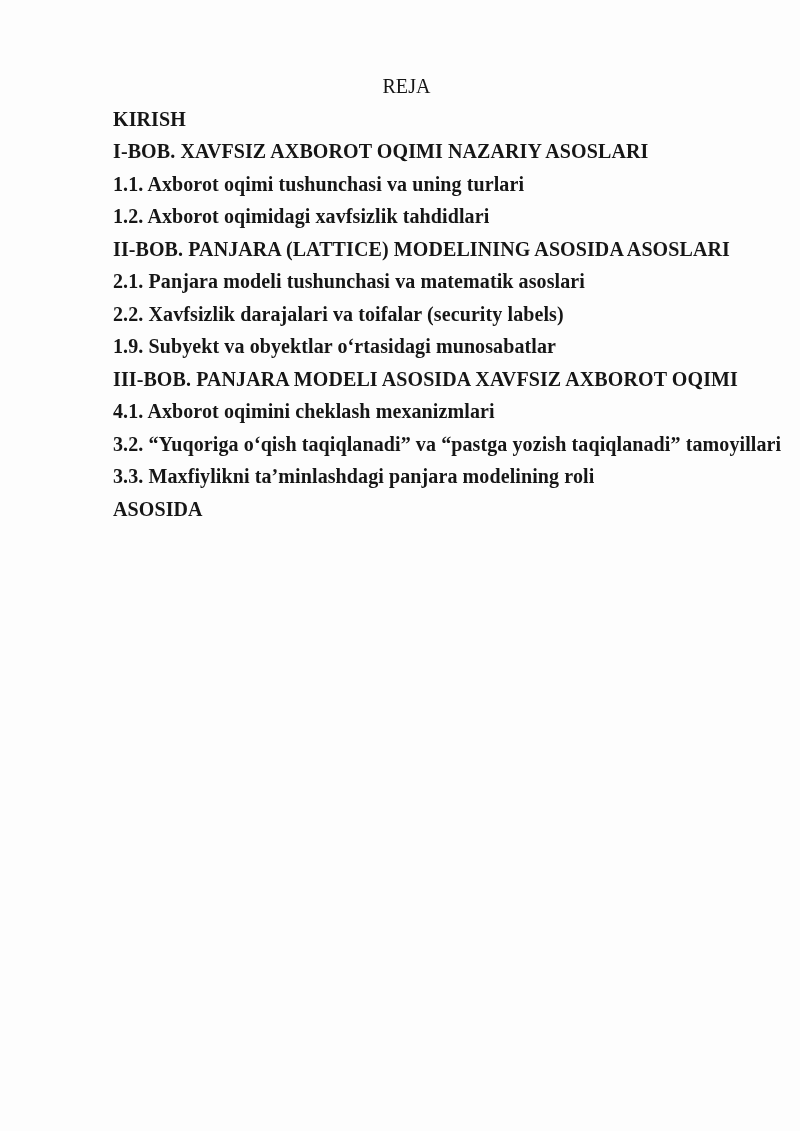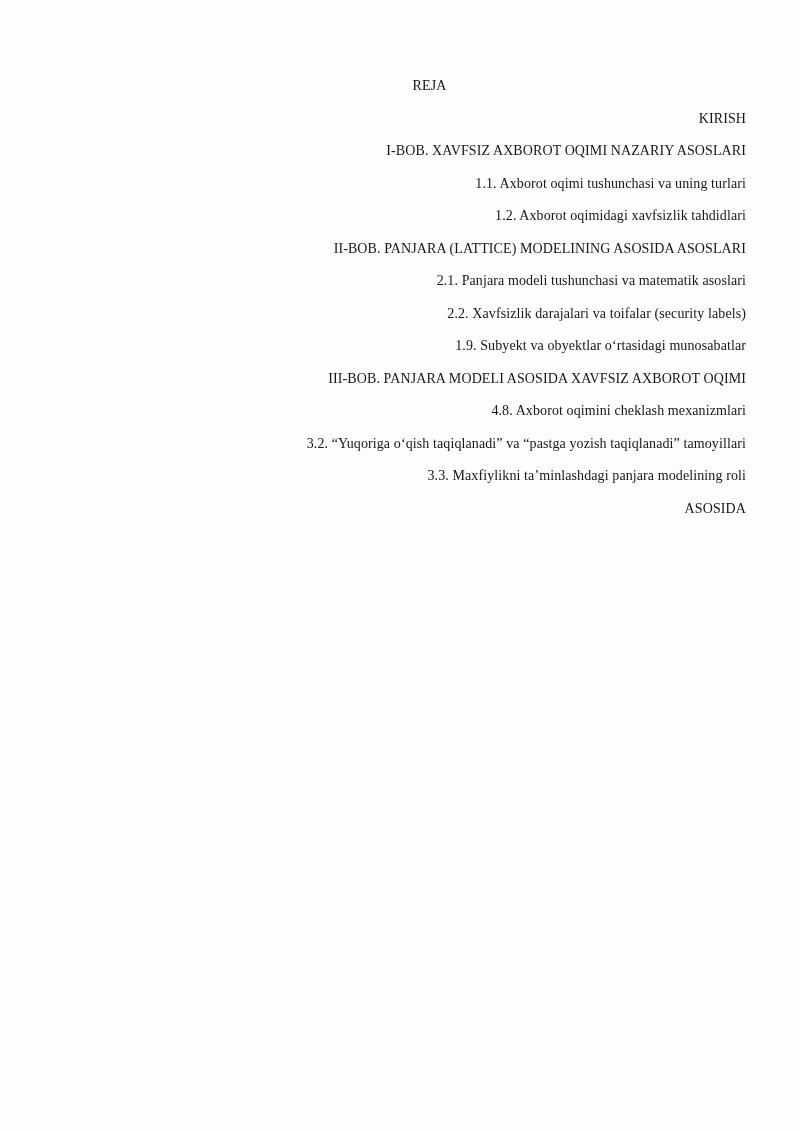--- a/index.html
+++ b/index.html
@@ -9,47 +9,48 @@
   body {
     width: 800px;
     height: 1131px;
     background: #fdfdfd;
     overflow: hidden;
   }
   .page {
     box-sizing: border-box;
     width: 800px;
     height: 1131px;
-    padding: 70px 54px 0 113px;
+    padding: 70px 100px 0 113px;
     font-family: "Liberation Serif", "DejaVu Serif", serif;
-    font-size: 14px;
+    font-size: 20px;
     line-height: 32.5px;
     color: #161616;
     letter-spacing: 0.1px;
   }
   .doc-title {
     text-align: center;
   }
   .toc-line {
-    text-align: right;
+    text-align: left;
     white-space: nowrap;
+    font-weight: bold;
   }
 </style>
 </head>
 <body>
 
 <div class="page">
   <div class="doc-title">REJA</div>
 
   <div class="toc-line">KIRISH</div>
   <div class="toc-line">I-BOB. XAVFSIZ AXBOROT OQIMI NAZARIY ASOSLARI</div>
   <div class="toc-line">1.1. Axborot oqimi tushunchasi va uning turlari</div>
   <div class="toc-line">1.2. Axborot oqimidagi xavfsizlik tahdidlari</div>
   <div class="toc-line">II-BOB. PANJARA (LATTICE) MODELINING ASOSIDA ASOSLARI</div>
   <div class="toc-line">2.1. Panjara modeli tushunchasi va matematik asoslari</div>
   <div class="toc-line">2.2. Xavfsizlik darajalari va toifalar (security labels)</div>
   <div class="toc-line">1.9. Subyekt va obyektlar o‘rtasidagi munosabatlar</div>
   <div class="toc-line">III-BOB. PANJARA MODELI ASOSIDA XAVFSIZ AXBOROT OQIMI</div>
-  <div class="toc-line">4.8. Axborot oqimini cheklash mexanizmlari</div>
+  <div class="toc-line">4.1. Axborot oqimini cheklash mexanizmlari</div>
   <div class="toc-line">3.2. “Yuqoriga o‘qish taqiqlanadi” va “pastga yozish taqiqlanadi” tamoyillari</div>
   <div class="toc-line">3.3. Maxfiylikni ta’minlashdagi panjara modelining roli</div>
   <div class="toc-line">ASOSIDA</div>
 </div>
 
 </body></html>

